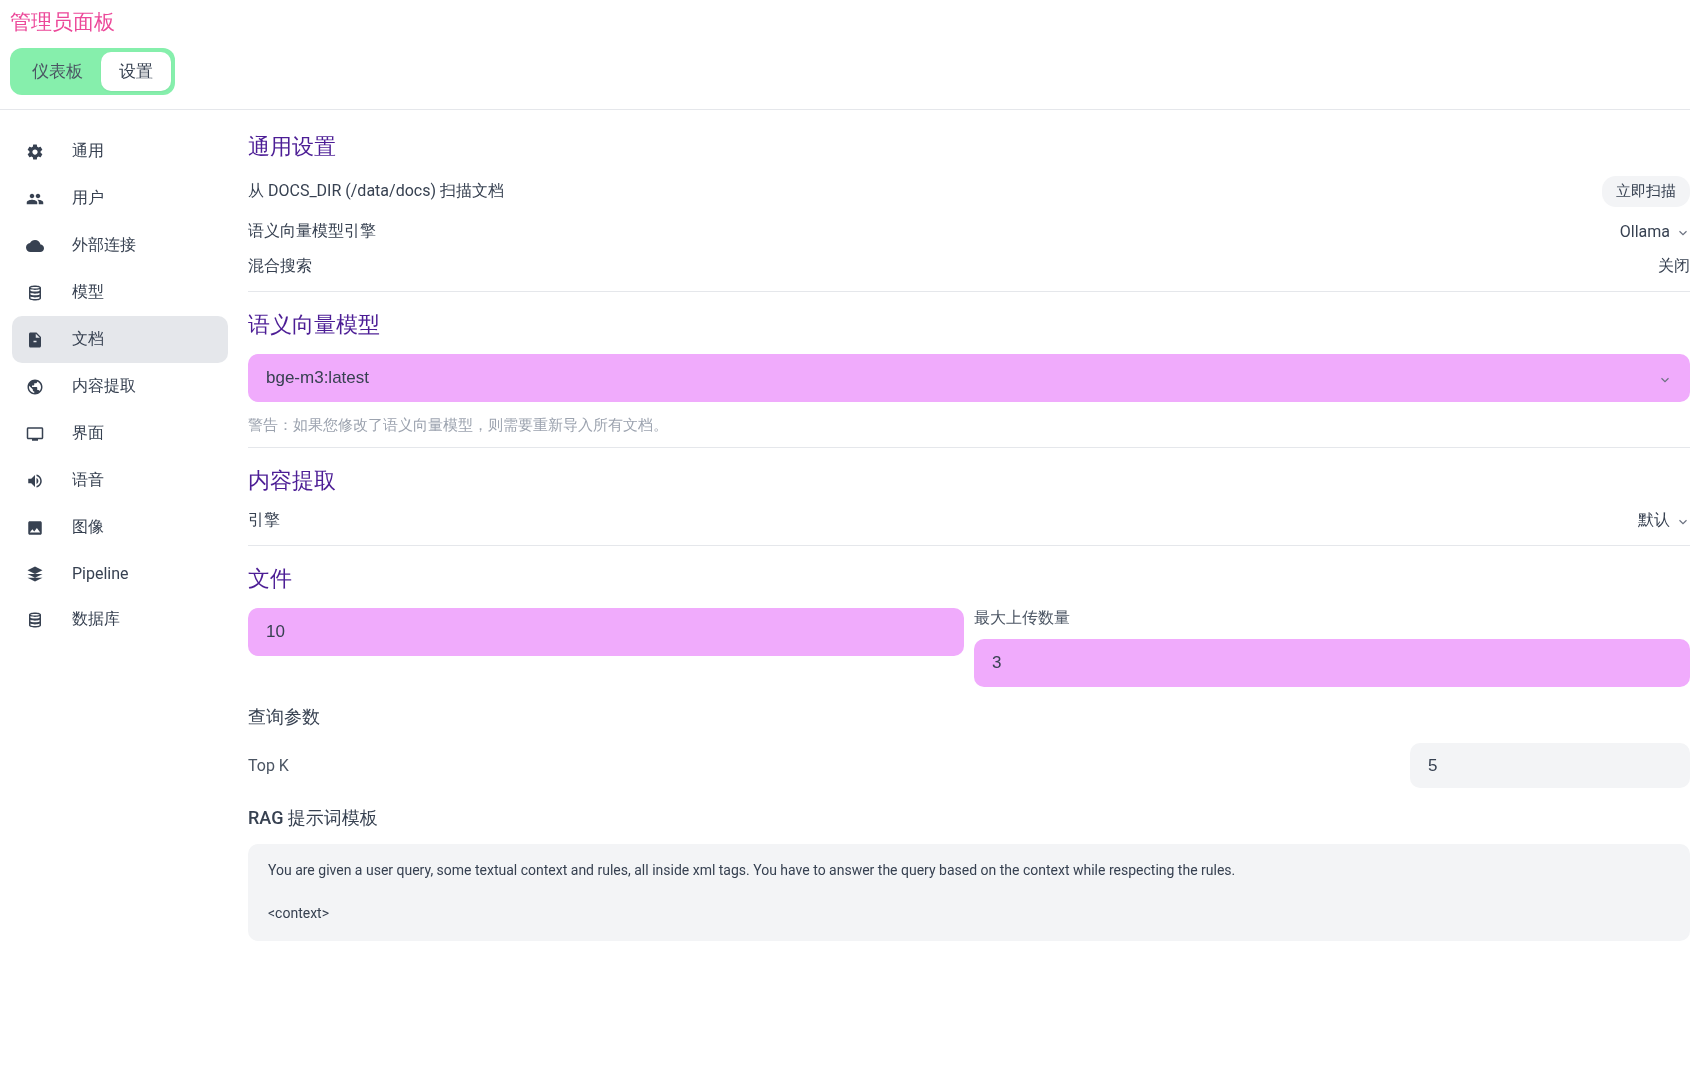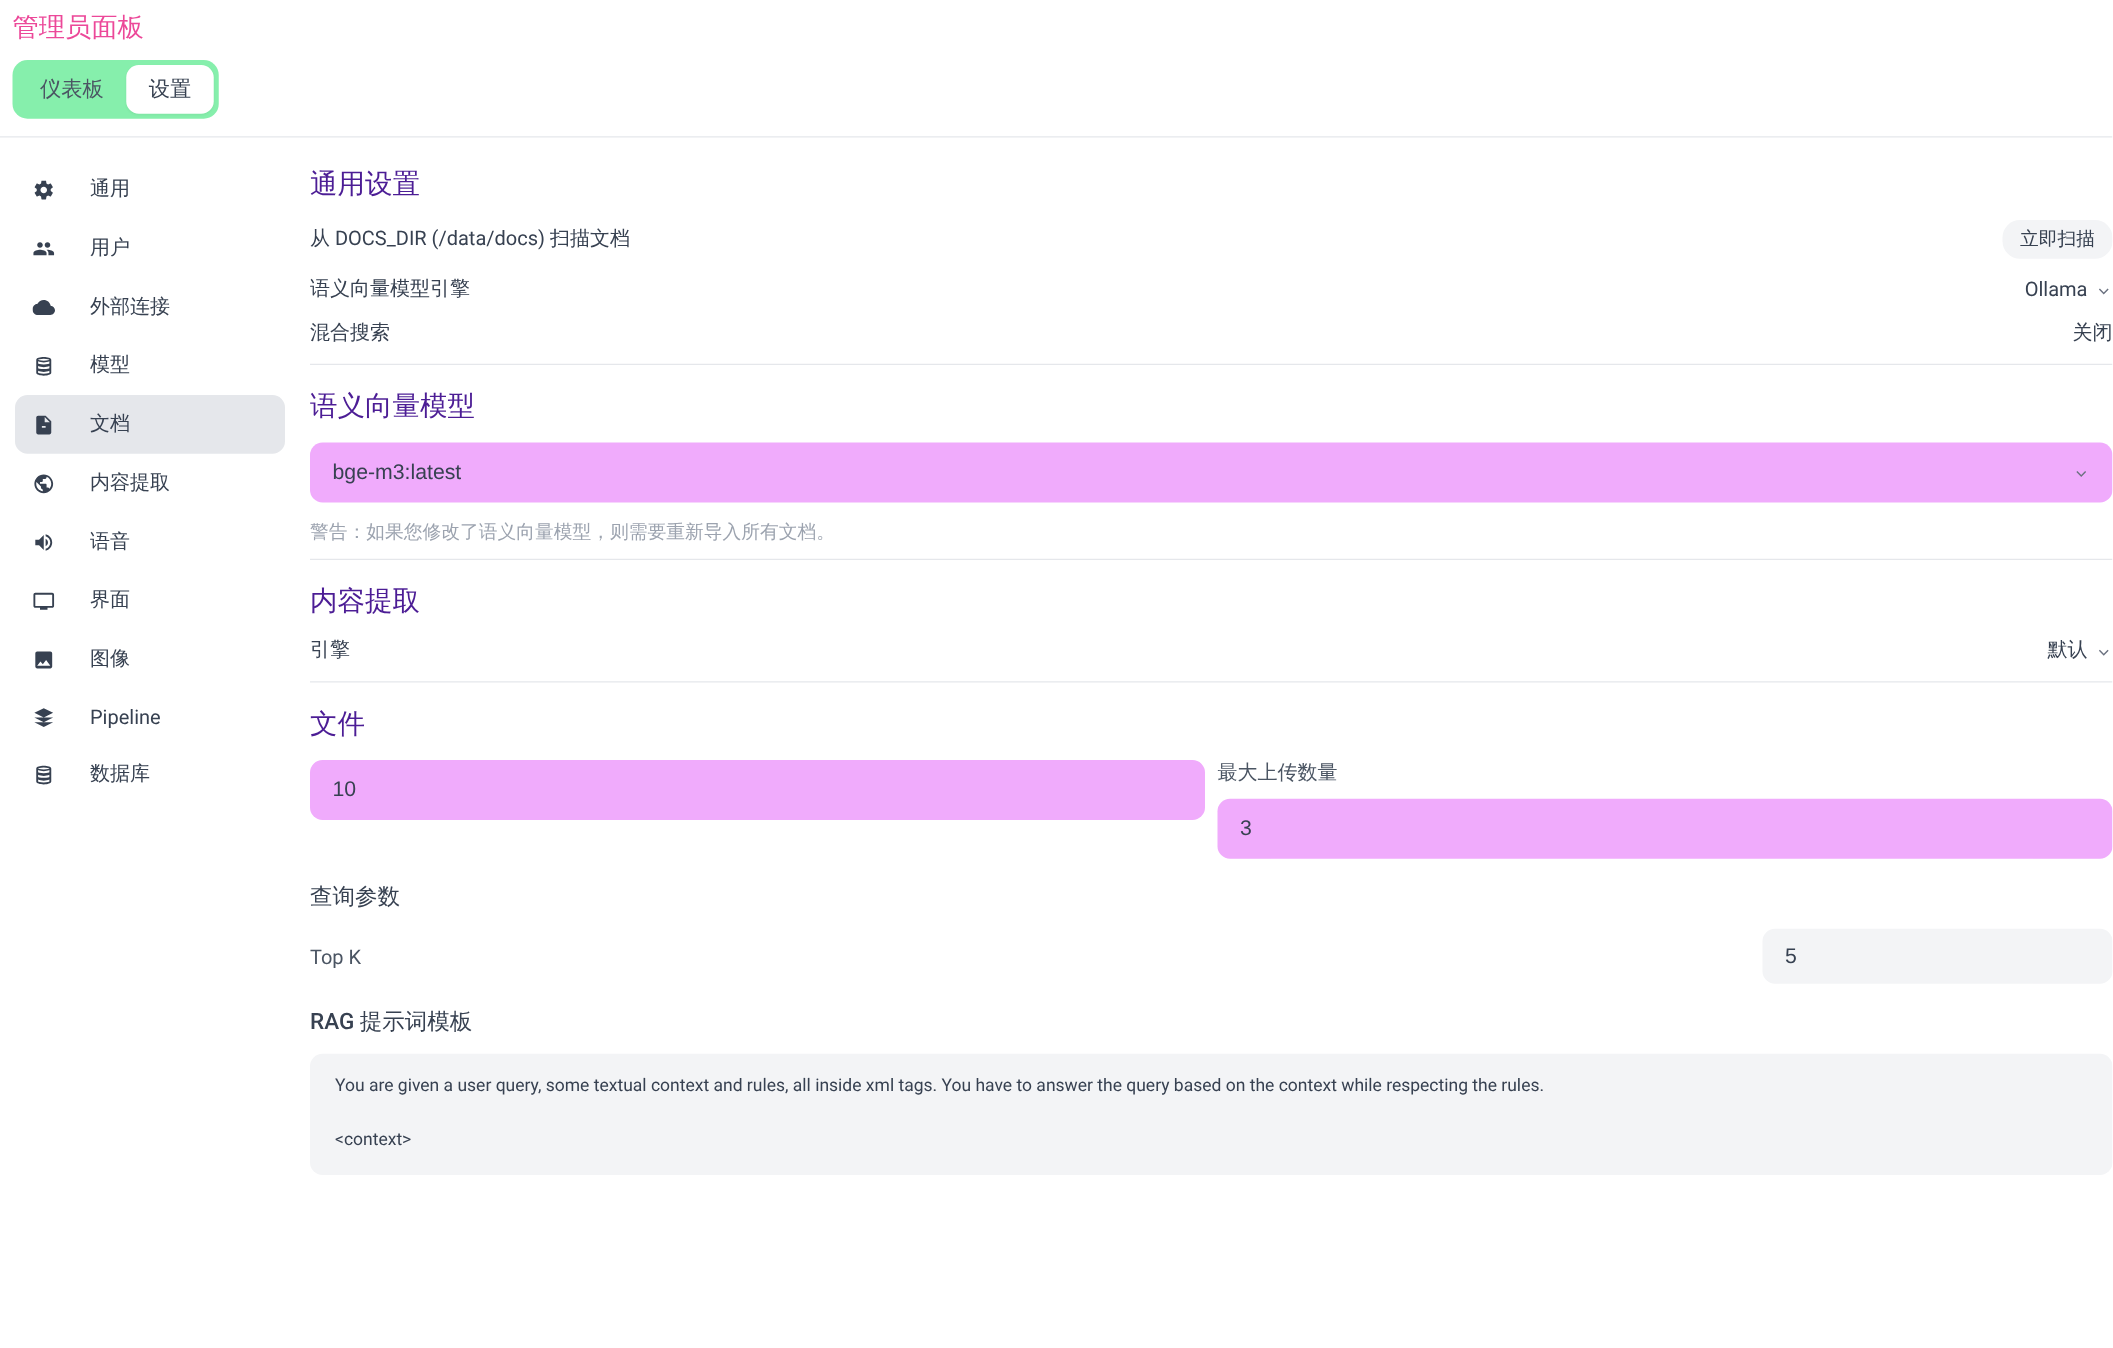--- a/index.html
+++ b/index.html
@@ -275,33 +275,33 @@
         <svg viewBox="0 0 24 24">
             <path d="M12 2C6.48 2 2 6.48 2 12s4.48 10 10 10 10-4.48 10-10S17.52 2 12 2zm-1 17.93c-3.95-.49-7-3.85-7-7.93 0-.62.08-1.21.21-1.79L9 15v1c0 1.1.9 2 2 2v1.93zm6.9-2.54c-.26-.81-1-1.39-1.9-1.39h-1v-3c0-.55-.45-1-1-1H8v-2h2c.55 0 1-.45 1-1V7h2c1.1 0 2-.9 2-2v-.41c2.93 1.19 5 4.06 5 7.41 0 2.08-.8 3.97-2.1 5.39z"></path>
           </svg>
       </span>
       <span>内容提取</span>
     </div>
 
     <div class="sidebar-item">
       <span class="sidebar-icon">
         <svg viewBox="0 0 24 24">
+            <path d="M21 3H3c-1.1 0-2 .9-2 2v12c0 1.1.9 2 2 2h5v2h8v-2h5c1.1 0 2-.9 2-2V5c0-1.1-.9-2-2-2zm0 14H3V5h18v12z"></path>
+          </svg>
+      </span>
+      <span>界面</span>
+    </div>
+
+    <div class="sidebar-item">
+      <span class="sidebar-icon">
+        <svg viewBox="0 0 24 24">
             <path d="M3 9v6h4l5 5V4L7 9H3zm13.5 3c0-1.77-1.02-3.29-2.5-4.03v8.05c1.48-.73 2.5-2.25 2.5-4.02zM14 3.23v2.06c2.89.86 5 3.54 5 6.71s-2.11 5.85-5 6.71v2.06c4.01-.91 7-4.49 7-8.77s-2.99-7.86-7-8.77z"></path>
           </svg>
       </span>
       <span>语音</span>
-    </div>
-
-    <div class="sidebar-item">
-      <span class="sidebar-icon">
-        <svg viewBox="0 0 24 24">
-            <path d="M21 3H3c-1.1 0-2 .9-2 2v12c0 1.1.9 2 2 2h5v2h8v-2h5c1.1 0 2-.9 2-2V5c0-1.1-.9-2-2-2zm0 14H3V5h18v12z"></path>
-          </svg>
-      </span>
-      <span>界面</span>
     </div>
 
     <div class="sidebar-item">
       <span class="sidebar-icon">
         <svg viewBox="0 0 24 24">
             <path d="M21 19V5c0-1.1-.9-2-2-2H5c-1.1 0-2 .9-2 2v14c0 1.1.9 2 2 2h14c1.1 0 2-.9 2-2zM8.5 13.5l2.5 3.01L14.5 12l4.5 6H5l3.5-4.5z"></path>
           </svg>
       </span>
       <span>图像</span>
     </div>

